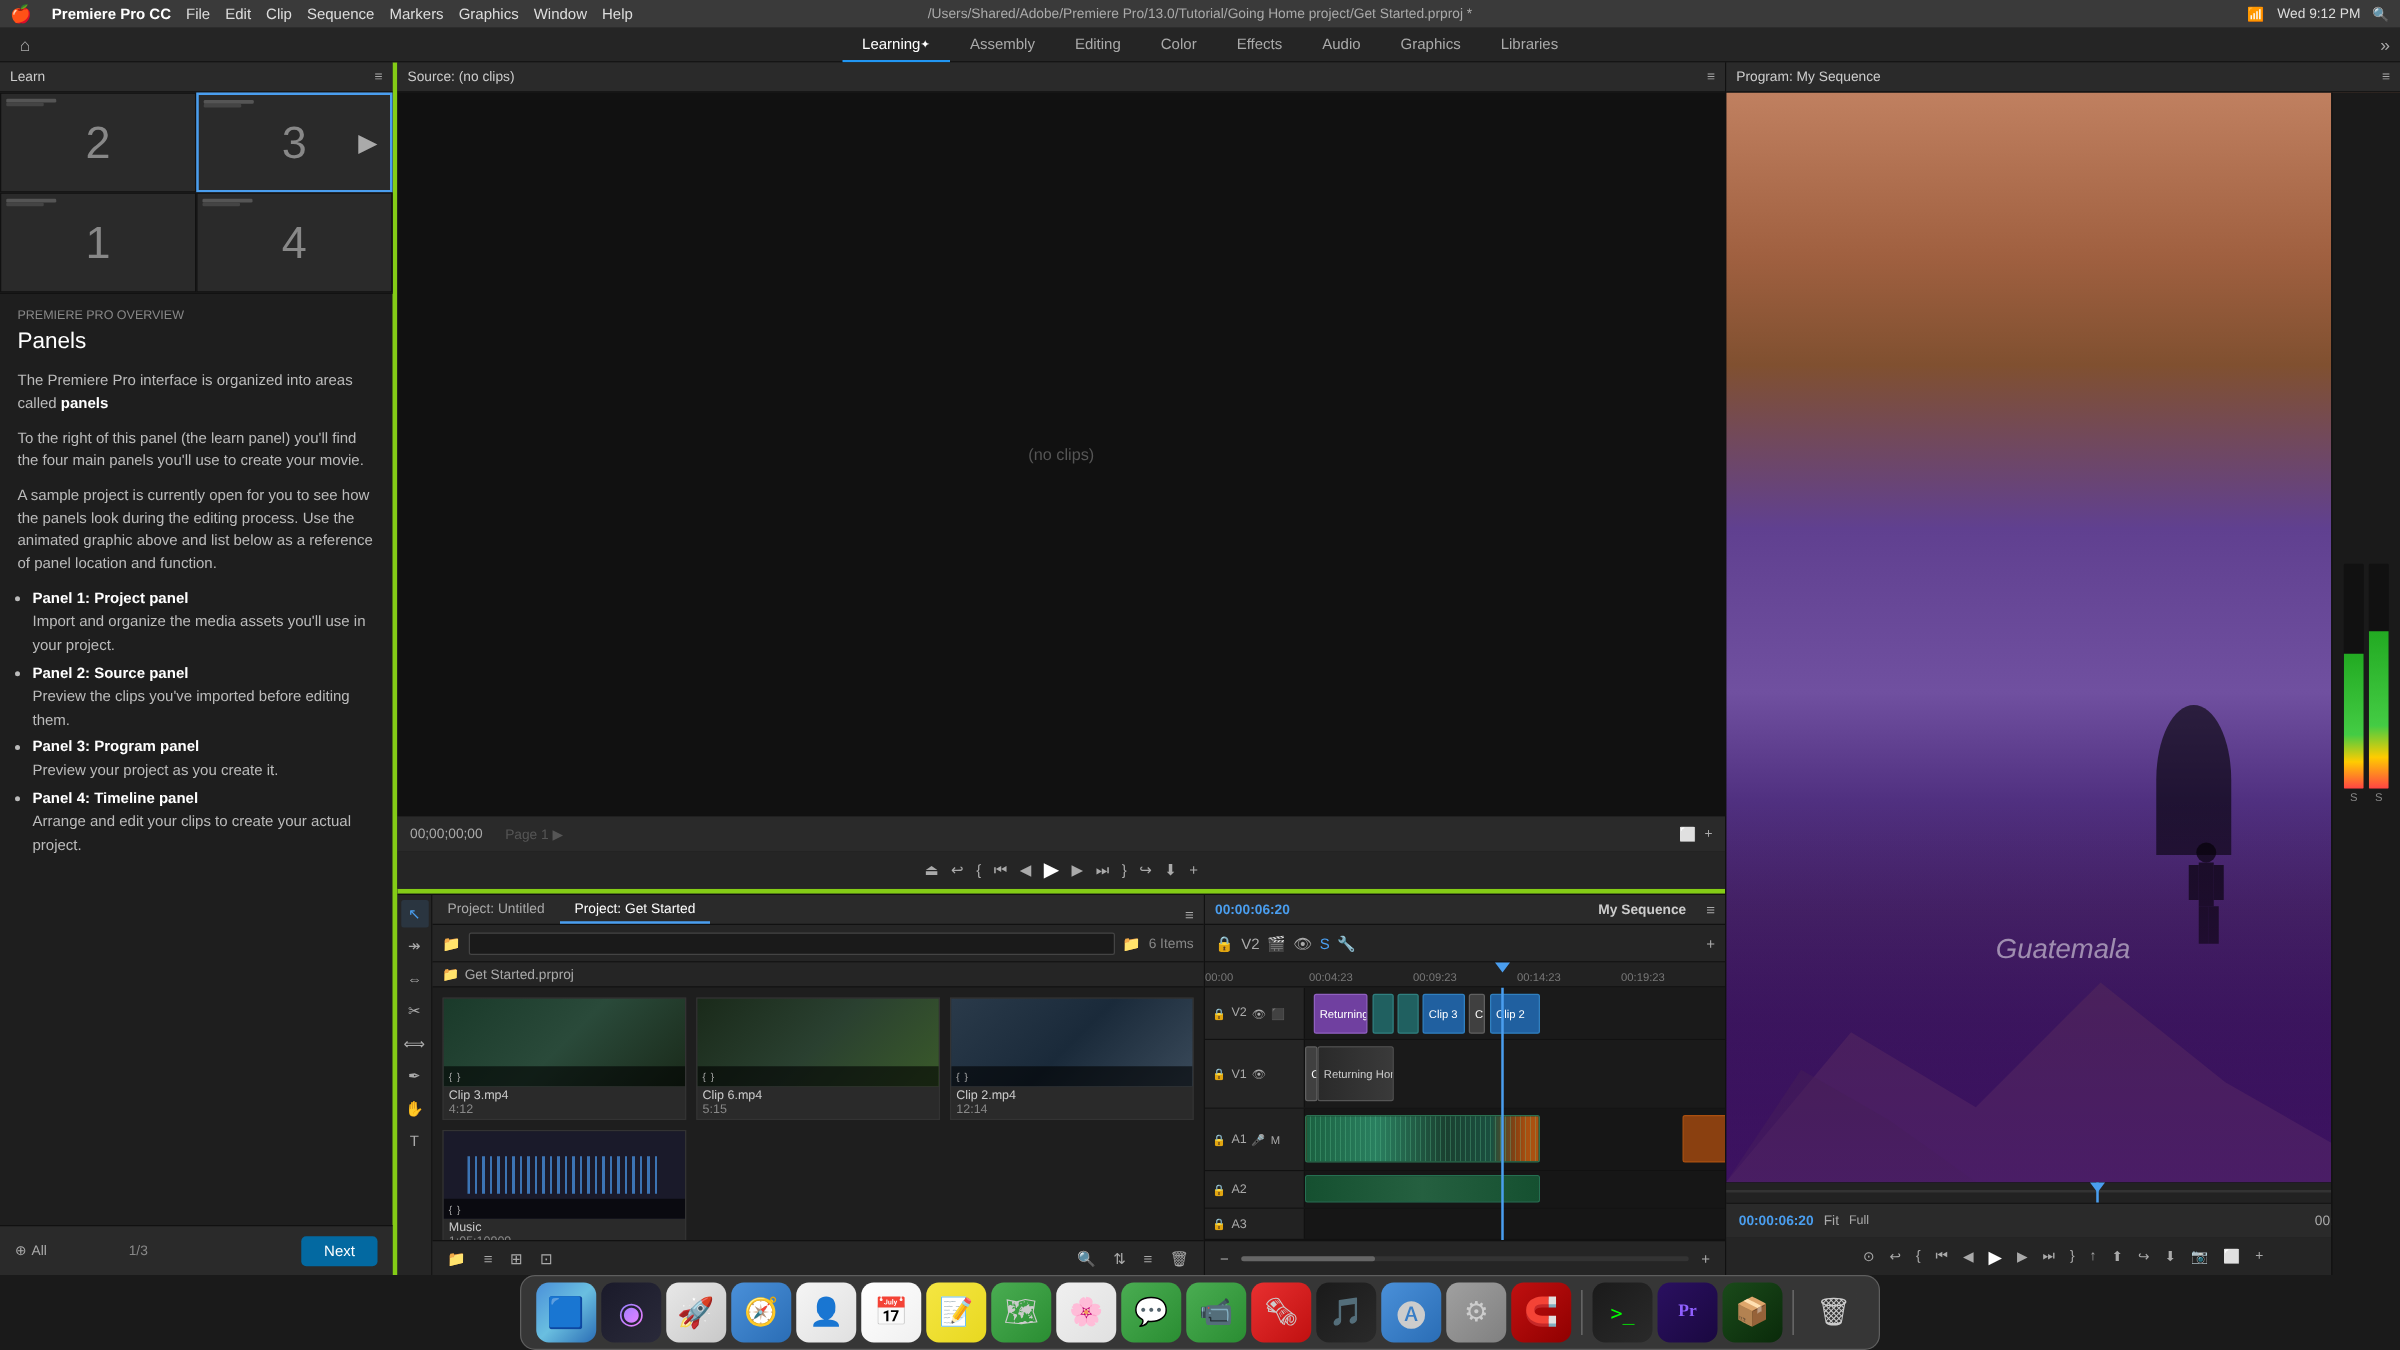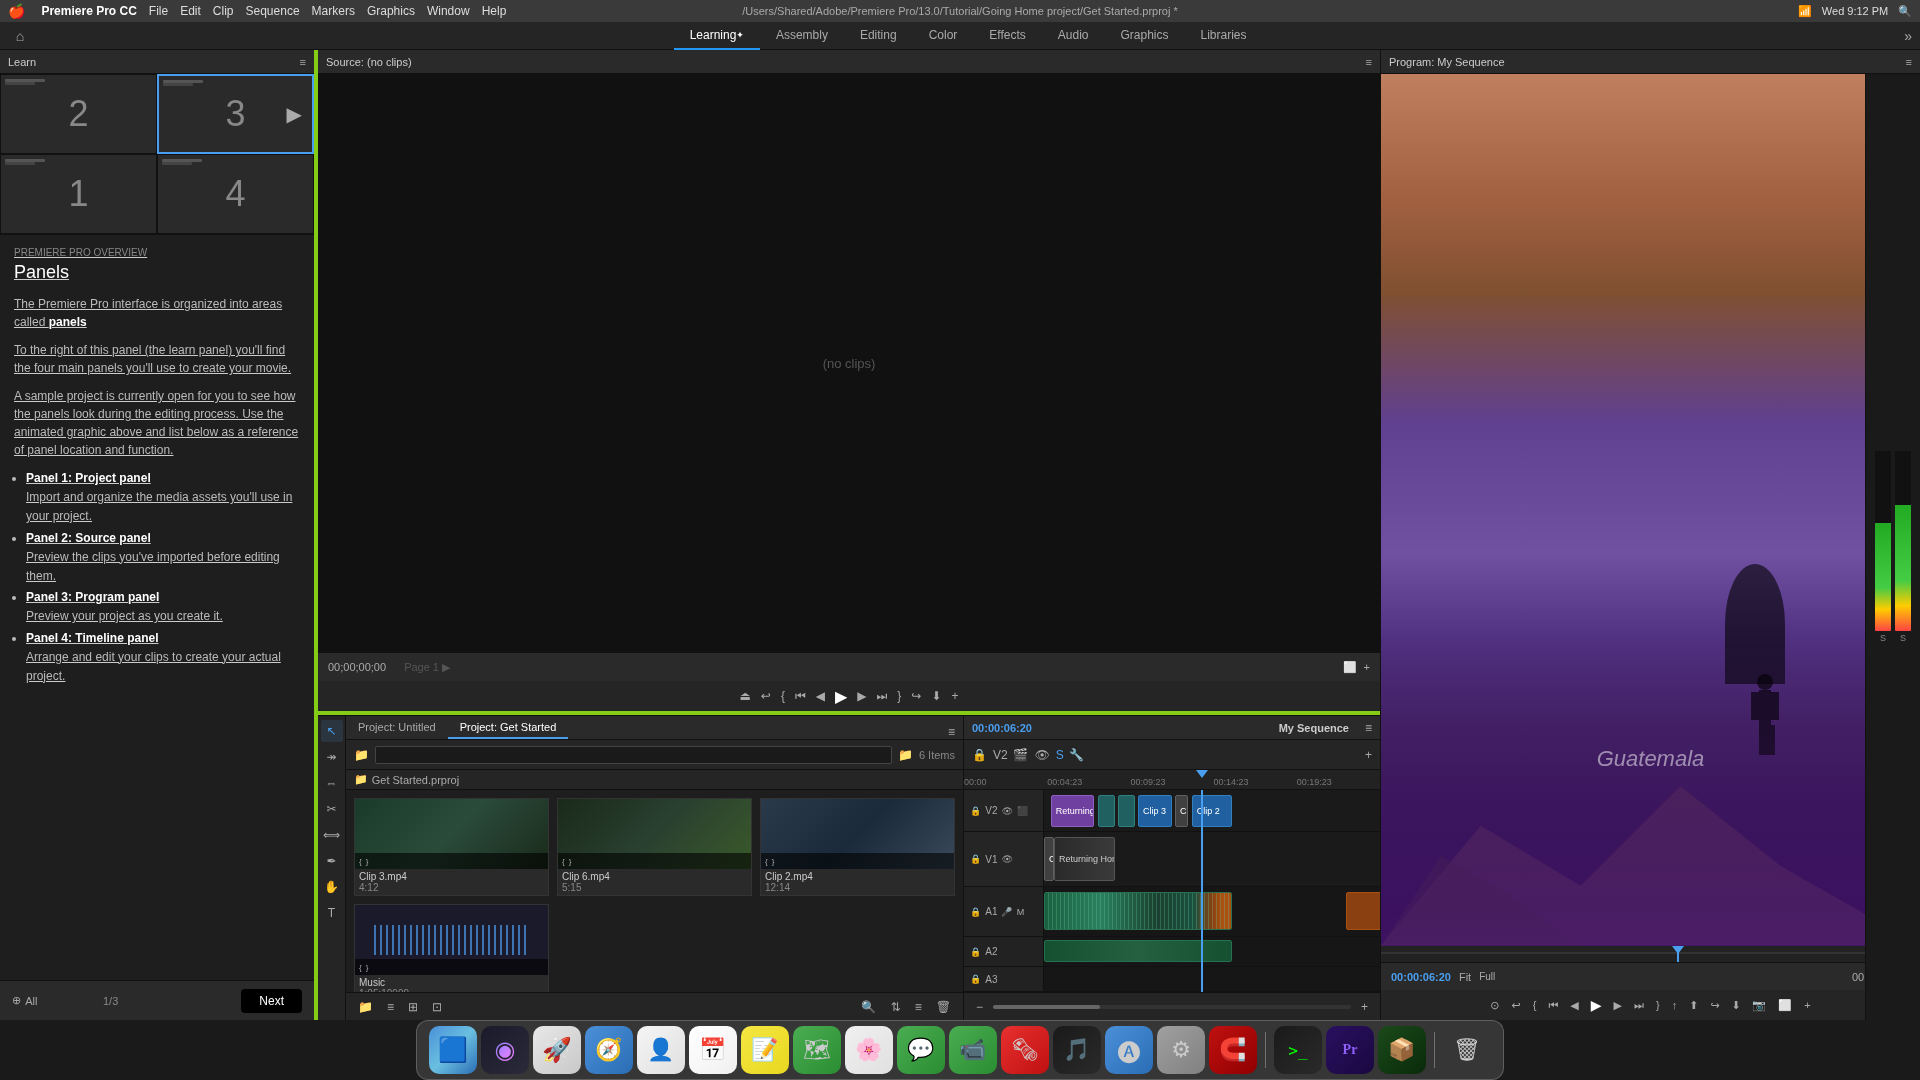--- a/index.html
+++ b/index.html
@@ -180,21 +180,20 @@
       height: 3px;
       background: #444;
       margin-top: 3px;
       border-radius: 1px;
     }
 
     .learn-content {
       padding: 12px 14px;
       flex: 1;
       overflow-y: auto;
-      text-decoration: underline;
     }
     .learn-overview-label {
       font-size: 10px;
       color: #888;
       margin-bottom: 4px;
       text-transform: uppercase;
     }
     .learn-title {
       font-size: 18px;
       font-weight: 300;
@@ -236,21 +235,21 @@
       font-size: 11px;
       cursor: pointer;
     }
     .page-indicator {
       margin-left: auto;
       margin-right: auto;
       color: #888;
       font-size: 11px;
     }
     .next-btn {
-      background: #000000;
+      background: #0369a1;
       color: #fff;
       border: none;
       border-radius: 4px;
       padding: 5px 18px;
       font-size: 12px;
       cursor: pointer;
       margin-left: auto;
     }
 
     

